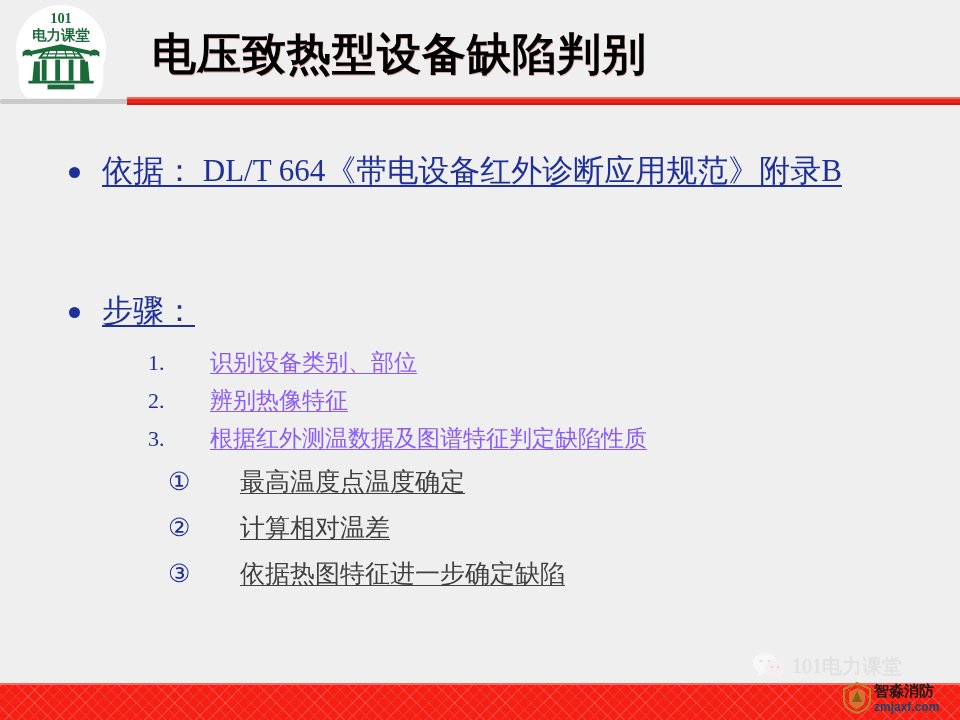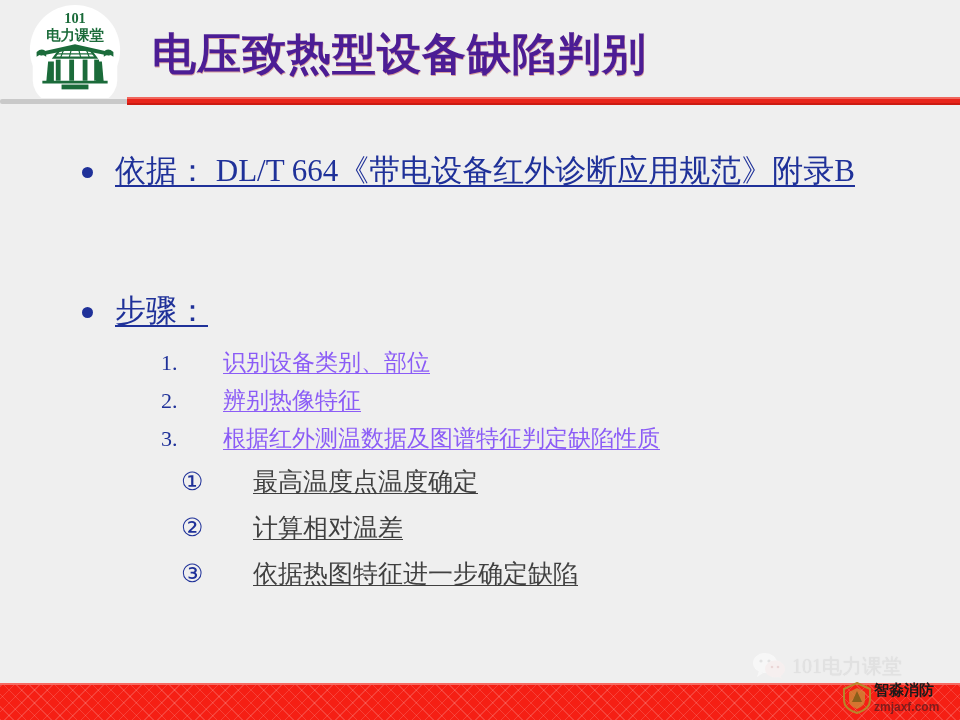--- a/index.html
+++ b/index.html
@@ -23,36 +23,36 @@
   
   .header {
     position: absolute;
     left: 0; top: 0;
     width: 960px;
     height: 108px;
   }
 
   .logo {
     position: absolute;
-    left: 26px;
+    left: 12px;
     top: 2px;
     width: 98px;
     height: 96px;
     text-decoration: underline;
   }
   .logo svg { display:block; width:100%; height:100%; }
 
   .slide-title {
     position: absolute;
     left: 152px;
     top: 26px;
     font-size: 44px;
     line-height: 58px;
     font-weight: 700;
-    color: #4c1d95;
+    color: #000000;
     letter-spacing: 1px;
     white-space: nowrap;
     font-family: "Liberation Serif", "DejaVu Serif", serif;
     text-shadow: 0.5px 0.5px 0 rgba(180,20,10,0.35);
   }
 
   .rule-gray {
     position: absolute;
     left: 0;
     top: 99px;
@@ -72,21 +72,20 @@
     border-bottom: 2px solid #cc1b12;
   }
 
   
   .content {
     position: absolute;
     left: 0;
     top: 118px;
     width: 960px;
     height: 540px;
-    padding-left: 13px;
   }
 
   .lvl1 {
     position: relative;
     display: flex;
     align-items: flex-start;
   }
   .lvl1-bullet {
     width: 56px;
     flex: 0 0 56px;
@@ -213,26 +212,26 @@
   }
   .zm-shield { width: 28px; height: 32px; flex: 0 0 28px; }
   .zm-shield svg { display:block; width:100%; height:100%; }
   .zm-text { display: flex; flex-direction: column; line-height: 1; }
   .zm-title {
     font-size: 15px;
     font-weight: 700;
     color: #1a1a1a;
     letter-spacing: 0px;
     white-space: nowrap;
-    font-family: Liberation Mono, monospace;
+    font-family: Liberation Serif, serif;
   }
   .zm-url {
     font-size: 12px;
     font-weight: 700;
-    color: #7f1d1d;
+    color: #0c4a6e;
     margin-top: 2px;
     white-space: nowrap;
     font-family: "Liberation Sans", "DejaVu Sans", sans-serif;
   }
 </style>
 </head>
 <body>
 
 <div class="slide">
 

